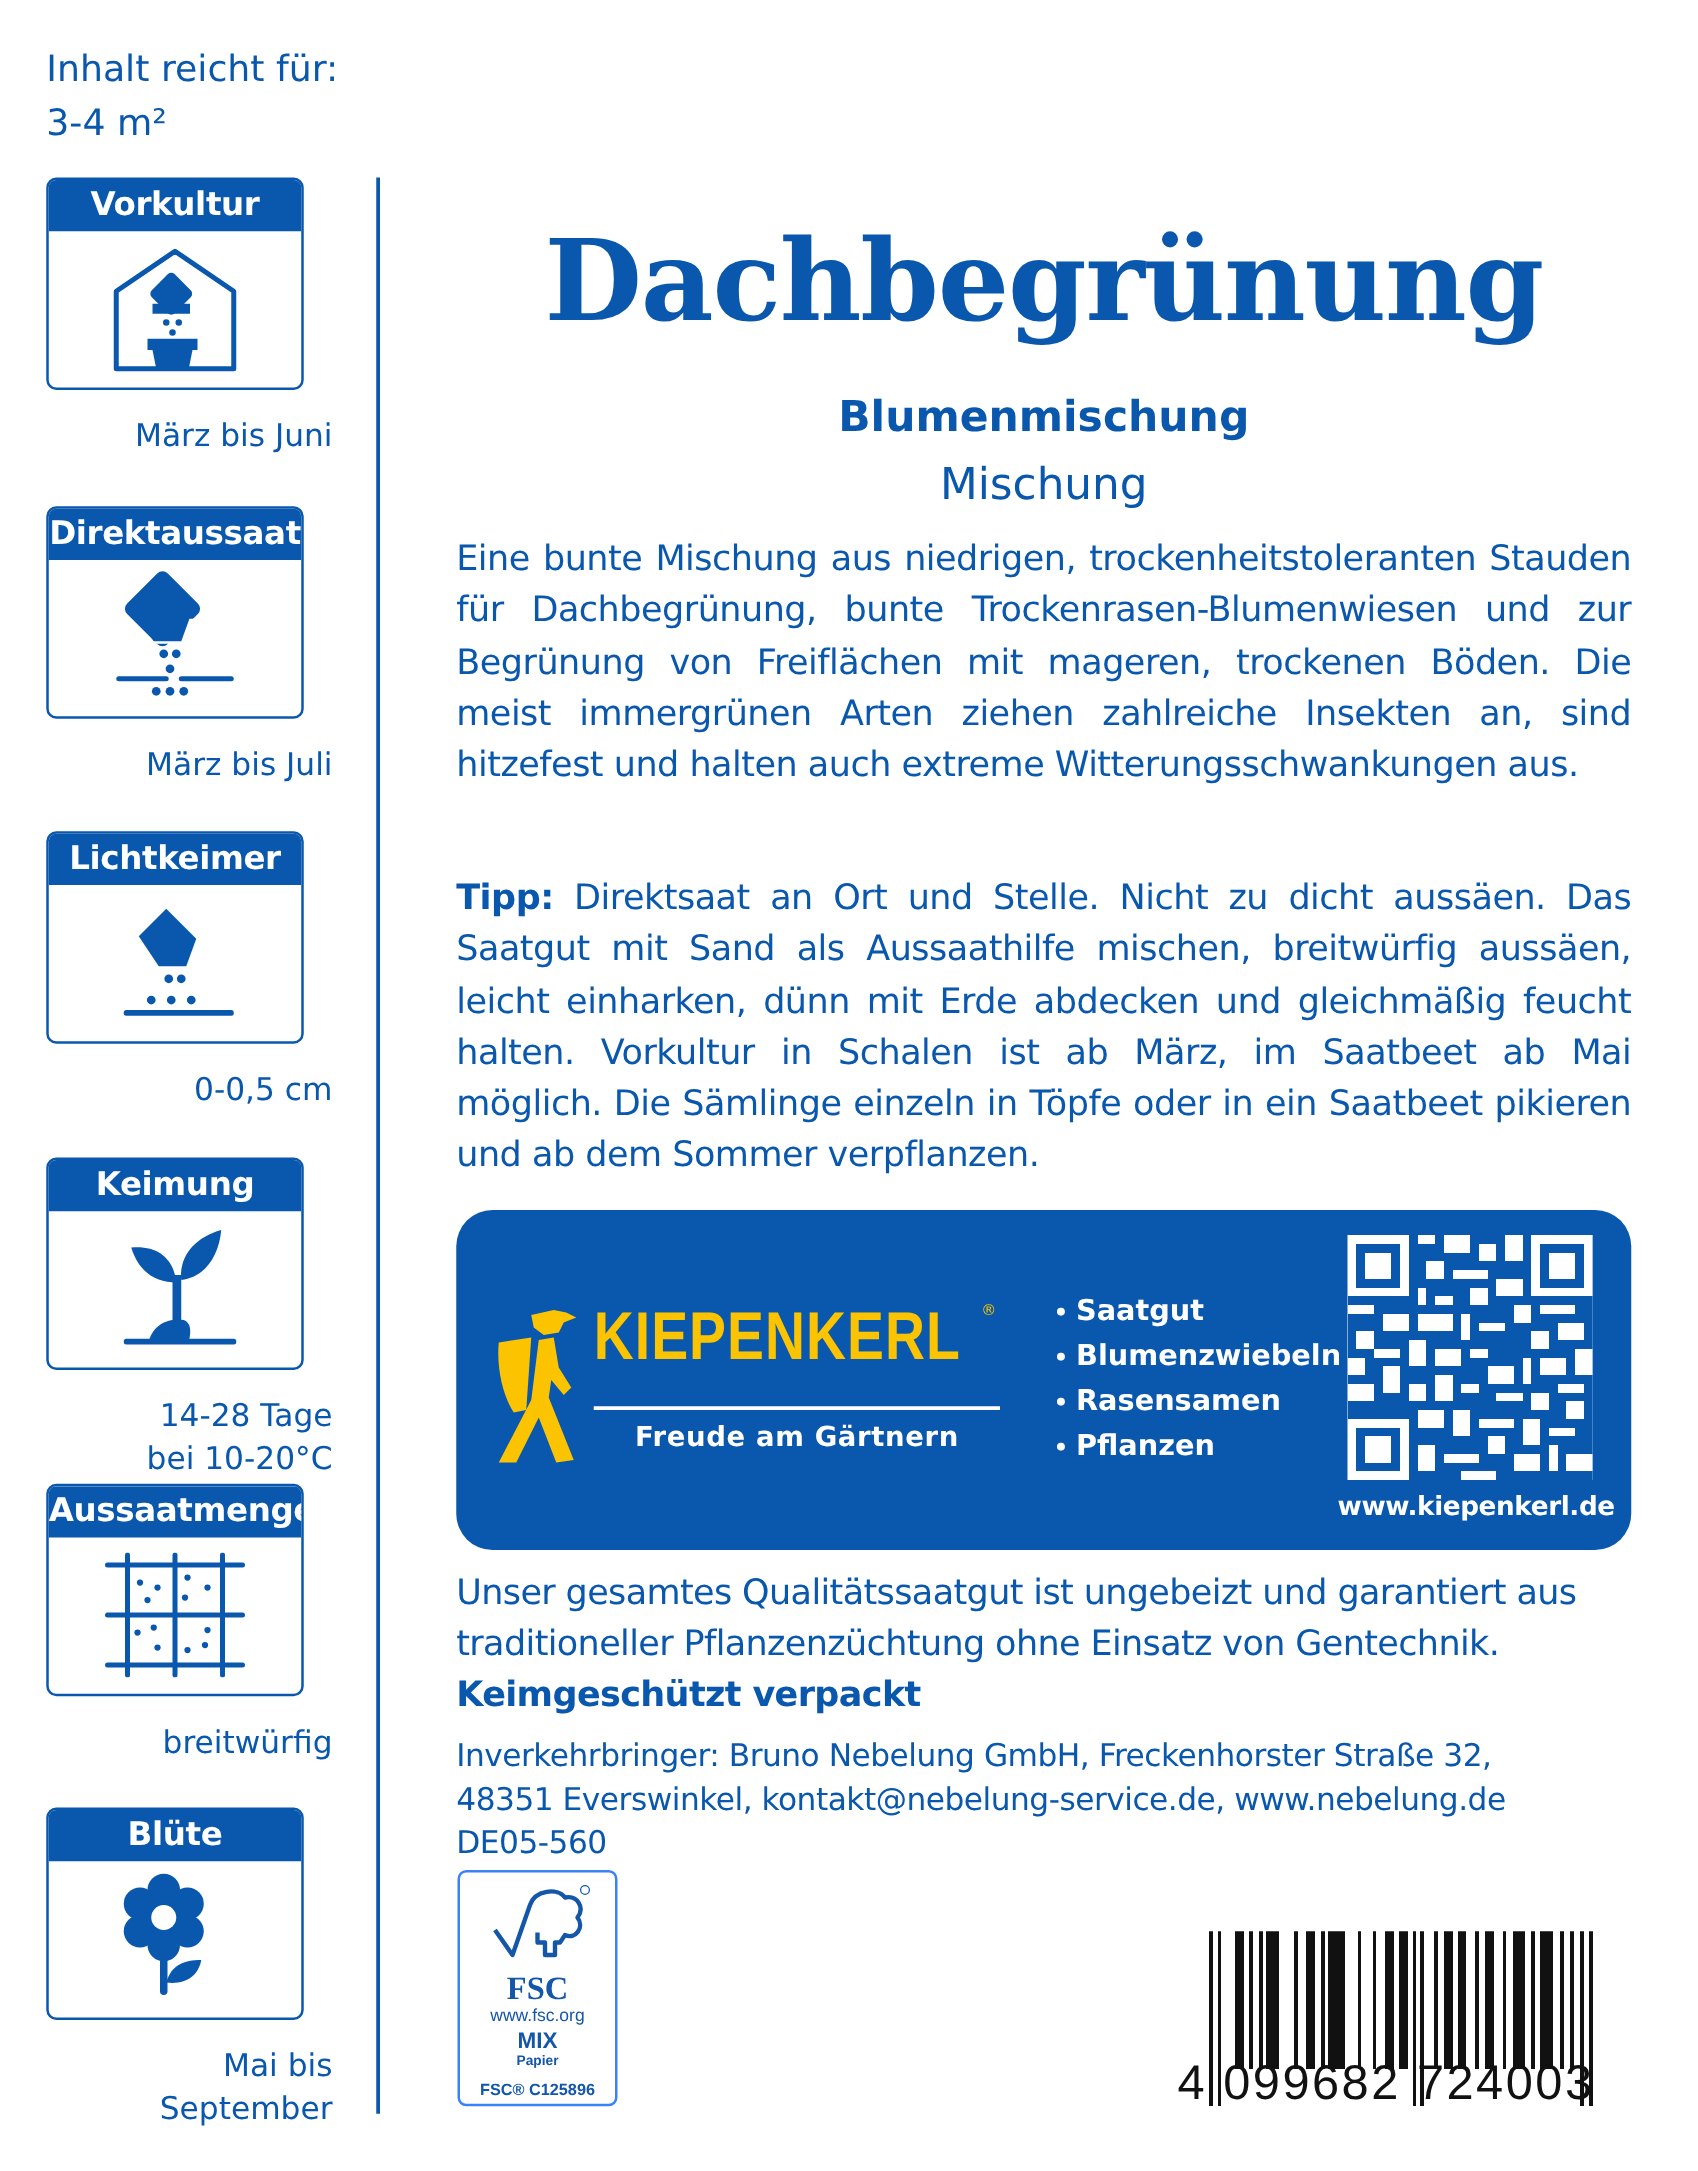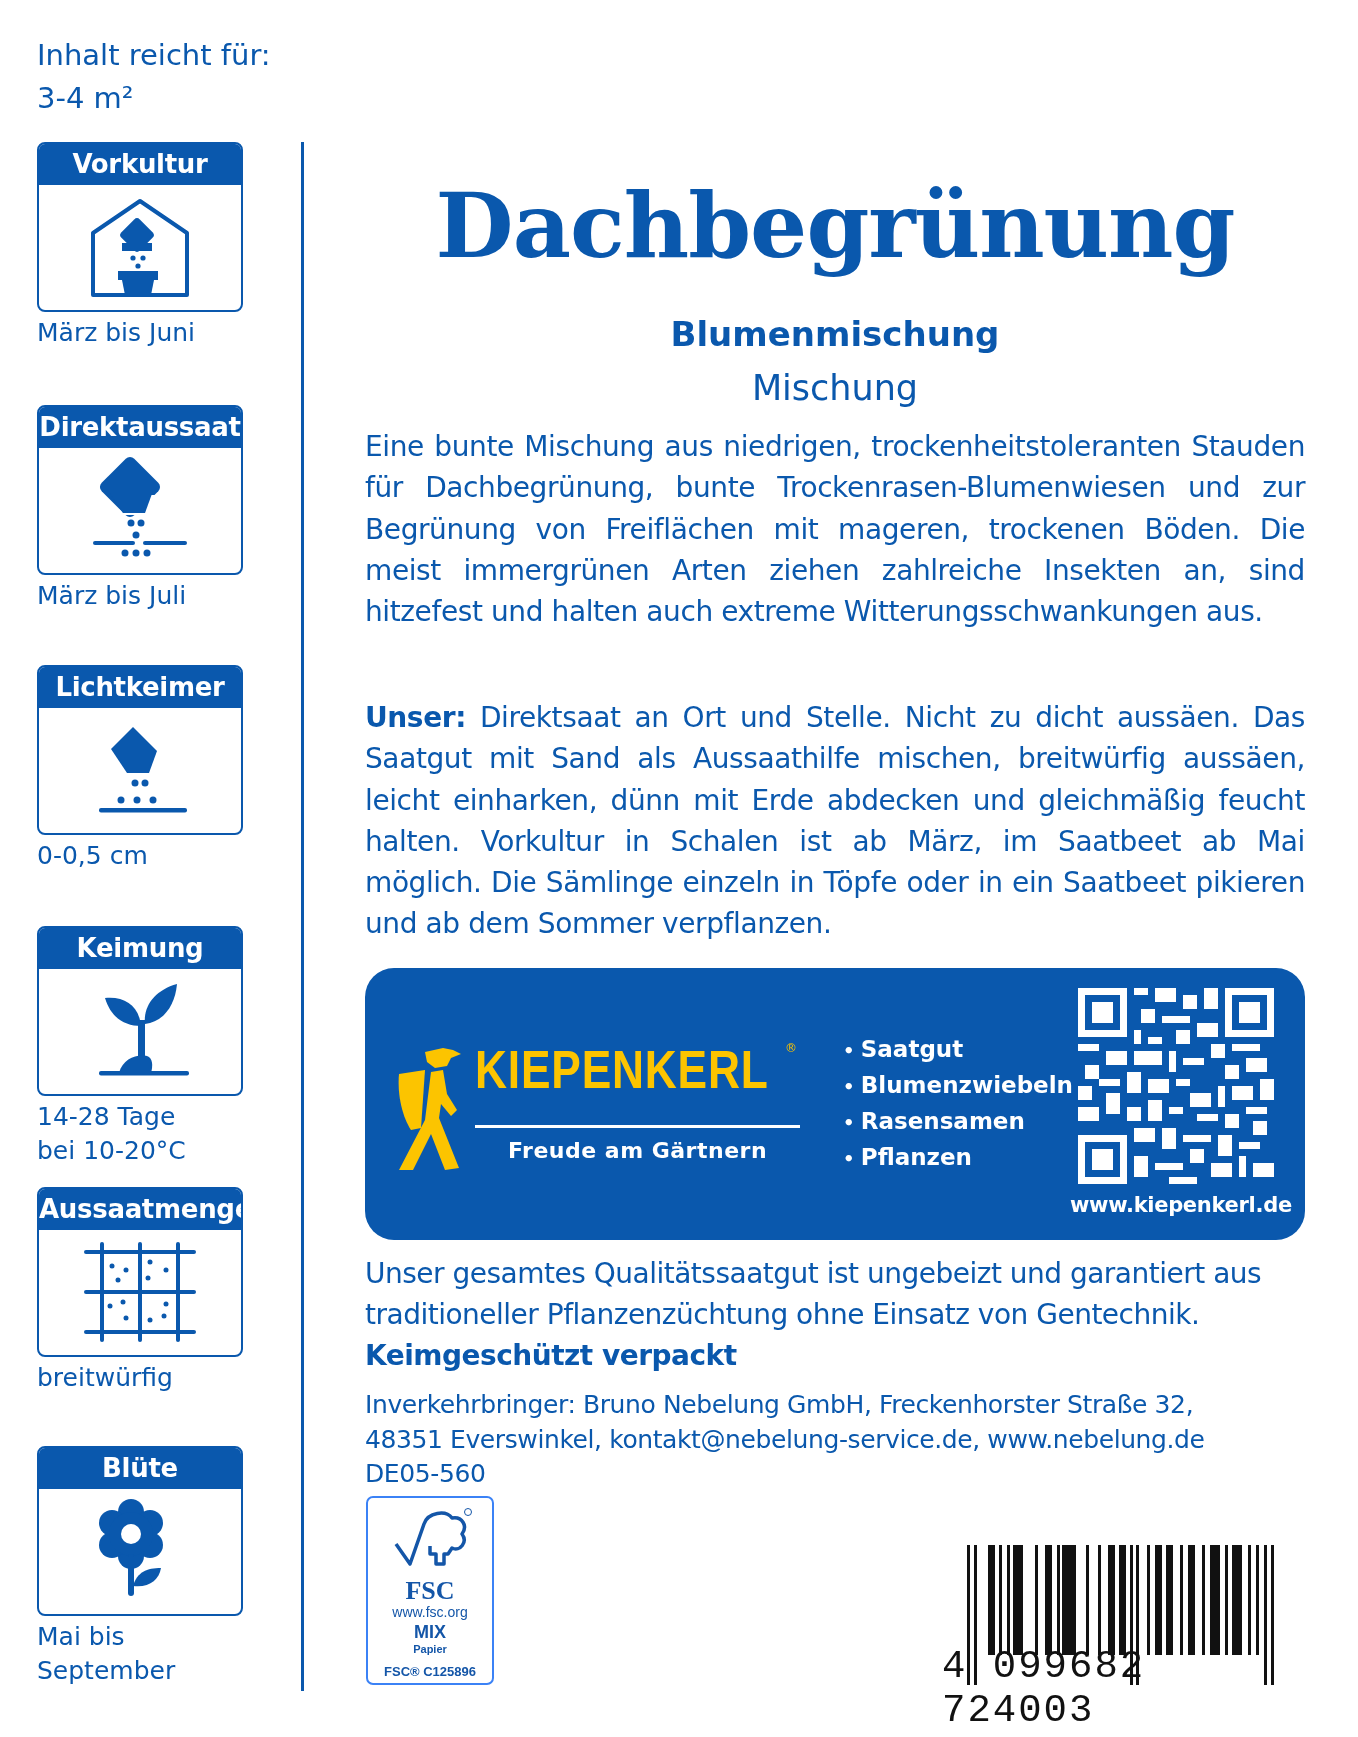--- a/index.html
+++ b/index.html
@@ -6,21 +6,21 @@
   html, body { width: 1358px; height: 1737px; background: #ffffff; overflow: hidden; }
   body { position: relative; font-family: "DejaVu Sans", sans-serif; color: #0a58ad; }
 
   .coverage { position: absolute; left: 37px; top: 34px; font-size: 29px; line-height: 43px; color: #0a58ad; }
 
   .sidebar-card { position: absolute; left: 37px; width: 229px; }
   .card-box { width: 206px; height: 170px; border: 2.5px solid #0a58ad; border-radius: 8px; overflow: hidden; background: #fff; }
   .card-head { height: 41px; background: #0a58ad; color: #fff; font-weight: bold; font-size: 26px; text-align: center; line-height: 41px; letter-spacing: -0.3px; }
   .card-icon { height: 124px; display: flex; align-items: center; justify-content: center; }
   .card-icon svg { display: block; }
-  .card-caption { text-align: left; font-size: 25px; line-height: 34px; margin-top: 4px; color: #0a58ad; }
+  .card-caption { text-align: right; font-size: 25px; line-height: 34px; margin-top: 20px; color: #0a58ad; }
 
   .divider { position: absolute; left: 301px; top: 142px; width: 3px; height: 1549px; background: #0a58ad; }
   .title { position: absolute; left: 365px; top: 170px; width: 940px; text-align: center; font-family: "DejaVu Serif", serif; font-size: 90px; line-height: 110px; color: #0a58ad; letter-spacing: -1px; }
   .subtitle { position: absolute; left: 365px; top: 313px; width: 940px; text-align: center; font-weight: bold; font-size: 34px; line-height: 42px; }
   .variety { position: absolute; left: 365px; top: 367px; width: 940px; text-align: center; font-size: 35px; line-height: 42px; }
 
   .para { position: absolute; left: 365px; width: 940px; font-size: 28px; line-height: 41.3px; text-align: justify; hyphens: manual; letter-spacing: -0.4px; }
   .para b { font-weight: bold; }
 
   .brand-panel { position: absolute; left: 365px; top: 968px; width: 940px; height: 272px; background: #0a58ad; border-radius: 29px; }
@@ -41,21 +41,21 @@
 
   .fsc { position: absolute; left: 366px; top: 1496px; width: 128px; height: 189px; border: 2px solid #3b82f6; border-radius: 7px; text-align: center; color: #1456a8; font-family: "Liberation Sans", sans-serif; }
   .fsc .fsc-logo { position: absolute; left: 22px; top: 8px; }
   .fsc-word { position: absolute; top: 78px; left: 0; width: 100%; font-family: "Liberation Serif", serif; font-weight: bold; font-size: 26px; }
   .fsc-url { position: absolute; top: 106px; left: 0; width: 100%; font-size: 14px; }
   .fsc-mix { position: absolute; top: 124px; left: 0; width: 100%; font-size: 18px; font-weight: bold; }
   .fsc-paper { position: absolute; top: 145px; left: 0; width: 100%; font-size: 11px; font-weight: bold; }
   .fsc-code { position: absolute; top: 166px; left: 0; width: 100%; font-size: 13px; font-weight: bold; }
 
   .barcode { position: absolute; left: 940px; top: 1545px; width: 355px; height: 140px; }
-  .barcode-number { position: absolute; left: 942px; top: 1645px; width: 360px; font-family: Liberation Mono, monospace; font-size: 39px; color: #111; letter-spacing: 2px; }
+  .barcode-number { position: absolute; left: 942px; top: 1645px; width: 360px; font-family: Liberation Sans, sans-serif; font-size: 39px; color: #111; letter-spacing: 2px; }
 </style>
 </head>
 <body>
 
 <div class="coverage">
   <div>Inhalt reicht für:</div>
   <div>3-4 m²</div>
 </div>
 
 <div class="sidebar-card" style="top:142px">
@@ -209,21 +209,21 @@
 
 <div class="divider"></div>
 
 <h1 class="title">Dachbegrünung</h1>
 <div class="subtitle">Blumenmischung</div>
 <div class="variety">Mischung</div>
 
 <p class="para" style="top:426px">Eine bunte Mischung aus niedrigen, trockenheitstoleranten Stauden für Dachbegrünung, bunte Trockenrasen-Blumenwie­sen und zur Begrünung von Freiflächen mit mageren, trockenen Böden. Die meist immergrünen Arten ziehen zahlreiche Insek­ten an, sind hitzefest und halten auch extreme Witterungs­schwankungen aus.</p>
 
 <p class="para" style="top:697px">
-  <b>Unser:</b><span> Direktsaat an Ort und Stelle. Nicht zu dicht aussäen. Das Saatgut mit Sand als Aussaathilfe mischen, breitwürfig aussä­en, leicht einharken, dünn mit Erde abdecken und gleichmäßig feucht halten. Vorkultur in Schalen ist ab März, im Saatbeet ab Mai möglich. Die Sämlinge einzeln in Töpfe oder in ein Saatbeet pikieren und ab dem Sommer verpflanzen.</span>
+  <b>Tipp:</b><span> Direktsaat an Ort und Stelle. Nicht zu dicht aussäen. Das Saatgut mit Sand als Aussaathilfe mischen, breitwürfig aussä­en, leicht einharken, dünn mit Erde abdecken und gleichmäßig feucht halten. Vorkultur in Schalen ist ab März, im Saatbeet ab Mai möglich. Die Sämlinge einzeln in Töpfe oder in ein Saatbeet pikieren und ab dem Sommer verpflanzen.</span>
 </p>
 
 <div class="brand-panel">
   <svg class="brand-logo" viewBox="0 0 390 140" width="390" height="140">
     <g fill="#fcc400">
       <path d="M30 14 L48 10 L58 12 L66 16 L56 20 L52 28 L40 30 L32 24 Z"></path>
       <path d="M4 36 L30 32 L26 90 L16 92 C8 80 2 58 4 36 Z"></path>
       <path d="M36 34 L48 32 L52 56 L62 72 L56 78 L46 66 L44 80 L64 130 L50 132 L36 96 L18 132 L4 132 L30 82 Z"></path>
     </g>
   </svg>

